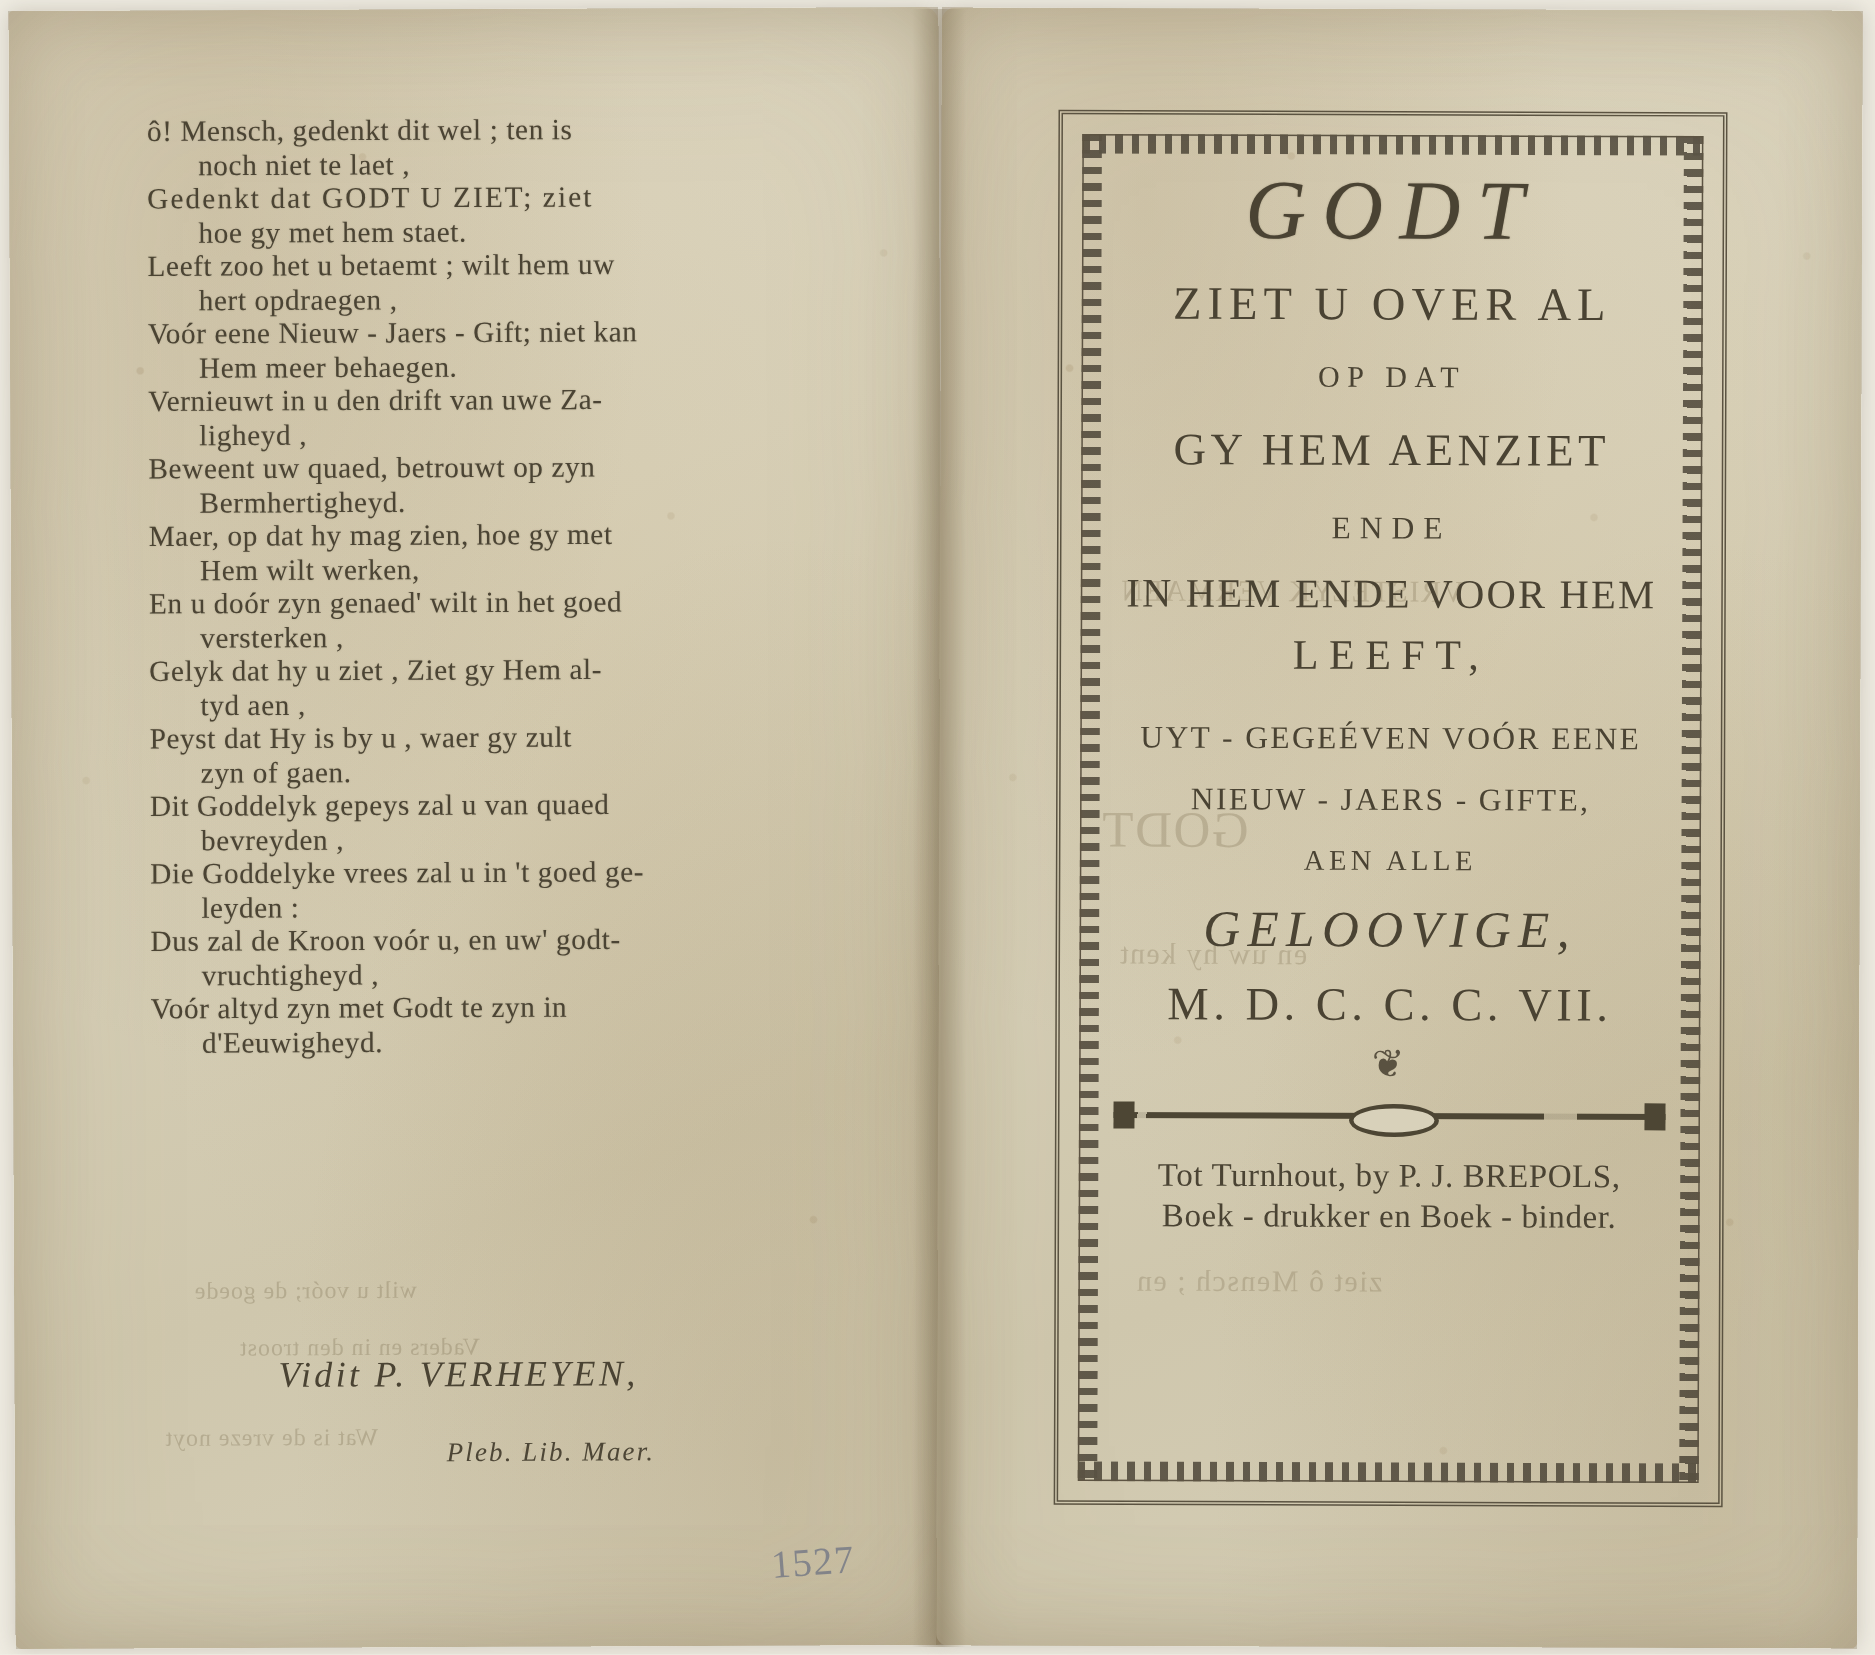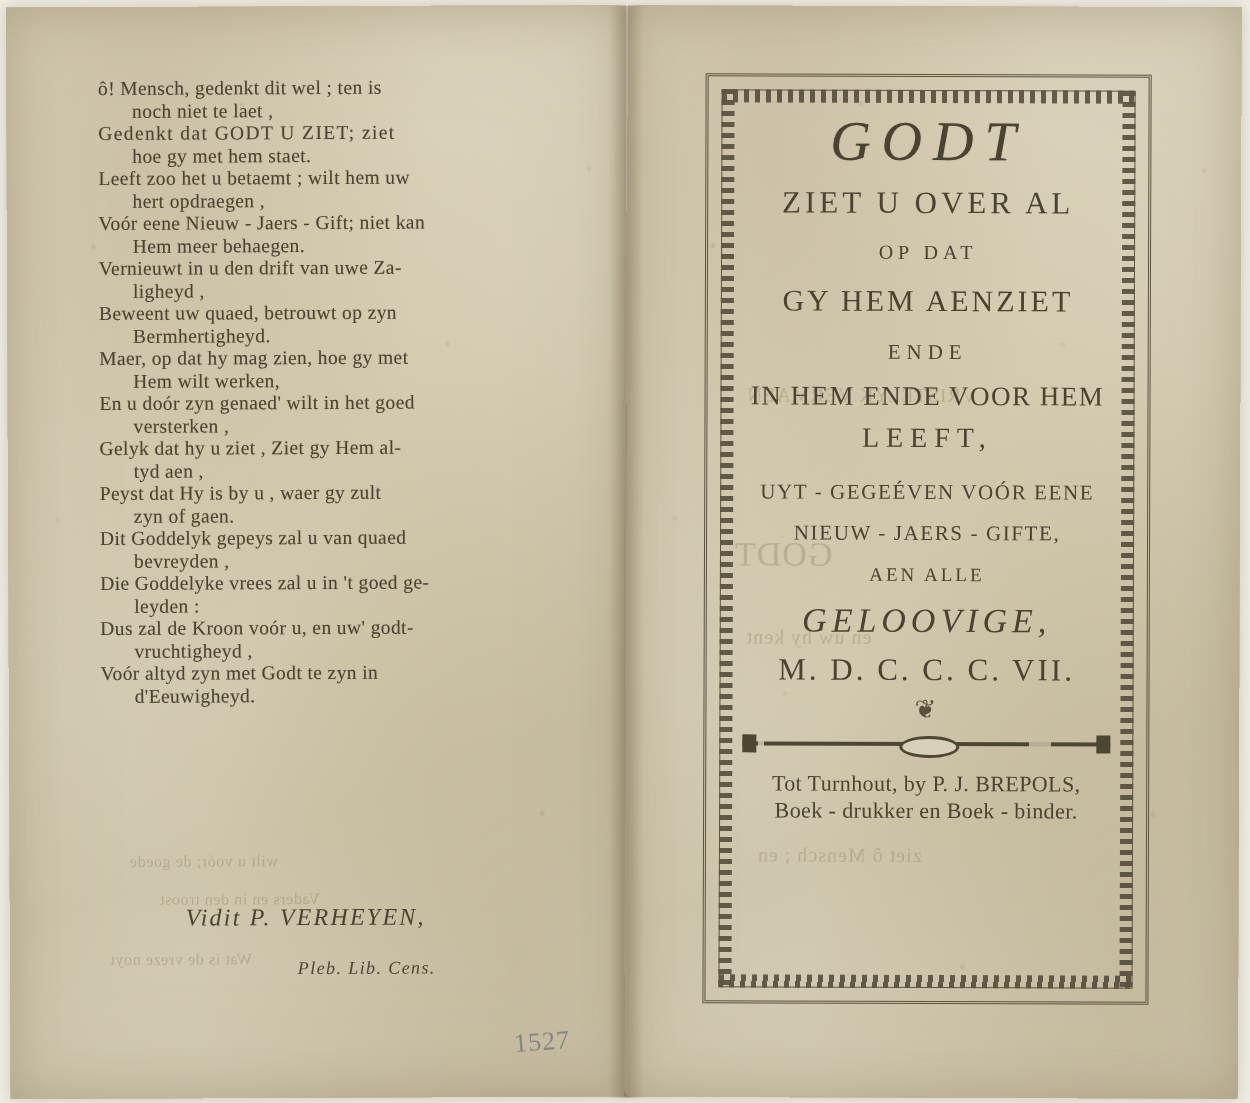--- a/index.html
+++ b/index.html
@@ -353,21 +353,21 @@
         <p class="verse-line indent">bevreyden ,</p>
         <p class="verse-line">Die Goddelyke vrees zal u in 't goed ge-</p>
         <p class="verse-line indent">leyden :</p>
         <p class="verse-line">Dus zal de Kroon voór u, en uw' godt-</p>
         <p class="verse-line indent">vruchtigheyd ,</p>
         <p class="verse-line">Voór altyd zyn met Godt te zyn in</p>
         <p class="verse-line indent">d'Eeuwigheyd.</p>
       </div>
 
       <div class="vidit">Vidit P.  VERHEYEN,</div>
-      <div class="pleb">Pleb. Lib. Cens.</div>
+      <div class="pleb">Pleb. Lib. Maer.</div>
       <div class="penciled">1527</div>
 
       <div class="vignette"></div>
     </div>
 
     <div class="leaf right">
       <div class="grain"></div>
 
       <div class="ghost-r" style="left:120px; top:378px;">VRISTELYK VERMAEN</div>
       <div class="ghost-r" style="left:108px; top:530px; font-size:34px;">GODT</div>

